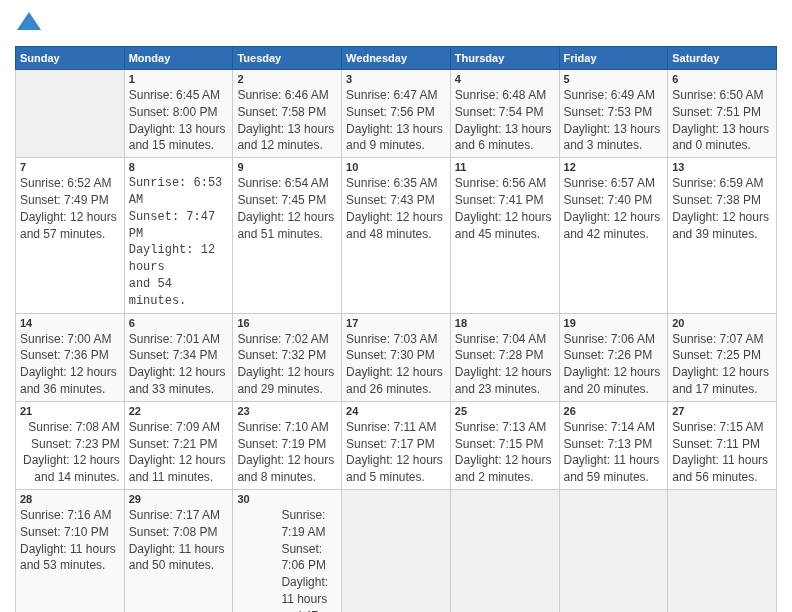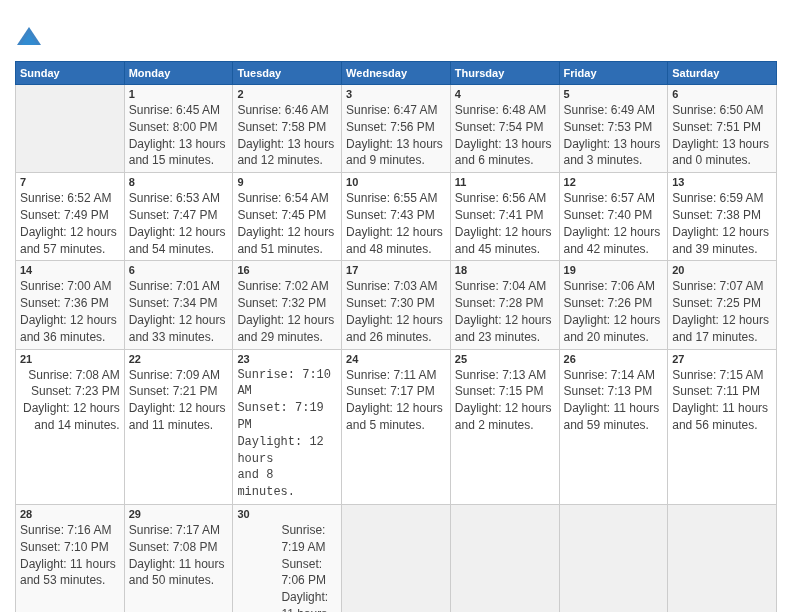--- a/index.html
+++ b/index.html
@@ -6,21 +6,21 @@
     body {
       font-family: Arial, sans-serif;
       background: #fff;
       width: 792px;
       height: 612px;
       overflow: hidden;
     }
     .container {
       width: 792px;
       height: 612px;
-      padding: 25px 15px;
+      padding: 10px 15px;
       background: #fff;
     }
     .header {
       display: flex;
       justify-content: space-between;
       align-items: flex-start;
       margin-bottom: 8px;
     }
     .logo {
       display: flex;
@@ -184,35 +184,35 @@
         <tr>
           <td>
             <span class="day-number">7</span>
             <div class="day-info" style="white-space: pre-line;">Sunrise: 6:52 AM
 Sunset: 7:49 PM
 Daylight: 12 hours
 and 57 minutes.</div>
           </td>
           <td>
             <span class="day-number">8</span>
-            <div class="day-info" style="white-space: pre-line;">Sunrise: 6:53 AM
+            <div class="day-info" style="white-space: pre-line; font-family: Liberation Mono, monospace;">Sunrise: 6:53 AM
 Sunset: 7:47 PM
 Daylight: 12 hours
 and 54 minutes.</div>
           </td>
           <td>
             <span class="day-number">9</span>
             <div class="day-info" style="white-space: pre-line;">Sunrise: 6:54 AM
 Sunset: 7:45 PM
 Daylight: 12 hours
 and 51 minutes.</div>
           </td>
           <td>
             <span class="day-number">10</span>
-            <div class="day-info" style="white-space: pre-line;">Sunrise: 6:55 AM
+            <div class="day-info" style="white-space: pre-line;">Sunrise: 6:35 AM
 Sunset: 7:43 PM
 Daylight: 12 hours
 and 48 minutes.</div>
           </td>
           <td>
             <span class="day-number">11</span>
             <div class="day-info" style="white-space: pre-line;">Sunrise: 6:56 AM
 Sunset: 7:41 PM
 Daylight: 12 hours
 and 45 minutes.</div>
@@ -293,21 +293,21 @@
           </td>
           <td>
             <span class="day-number">22</span>
             <div class="day-info" style="white-space: pre-line;">Sunrise: 7:09 AM
 Sunset: 7:21 PM
 Daylight: 12 hours
 and 11 minutes.</div>
           </td>
           <td>
             <span class="day-number">23</span>
-            <div class="day-info" style="white-space: pre-line; font-family: Liberation Mono, monospace;">Sunrise: 7:10 AM
+            <div class="day-info" style="white-space: pre-line;">Sunrise: 7:10 AM
 Sunset: 7:19 PM
 Daylight: 12 hours
 and 8 minutes.</div>
           </td>
           <td>
             <span class="day-number">24</span>
             <div class="day-info" style="white-space: pre-line;">Sunrise: 7:11 AM
 Sunset: 7:17 PM
 Daylight: 12 hours
 and 5 minutes.</div>

